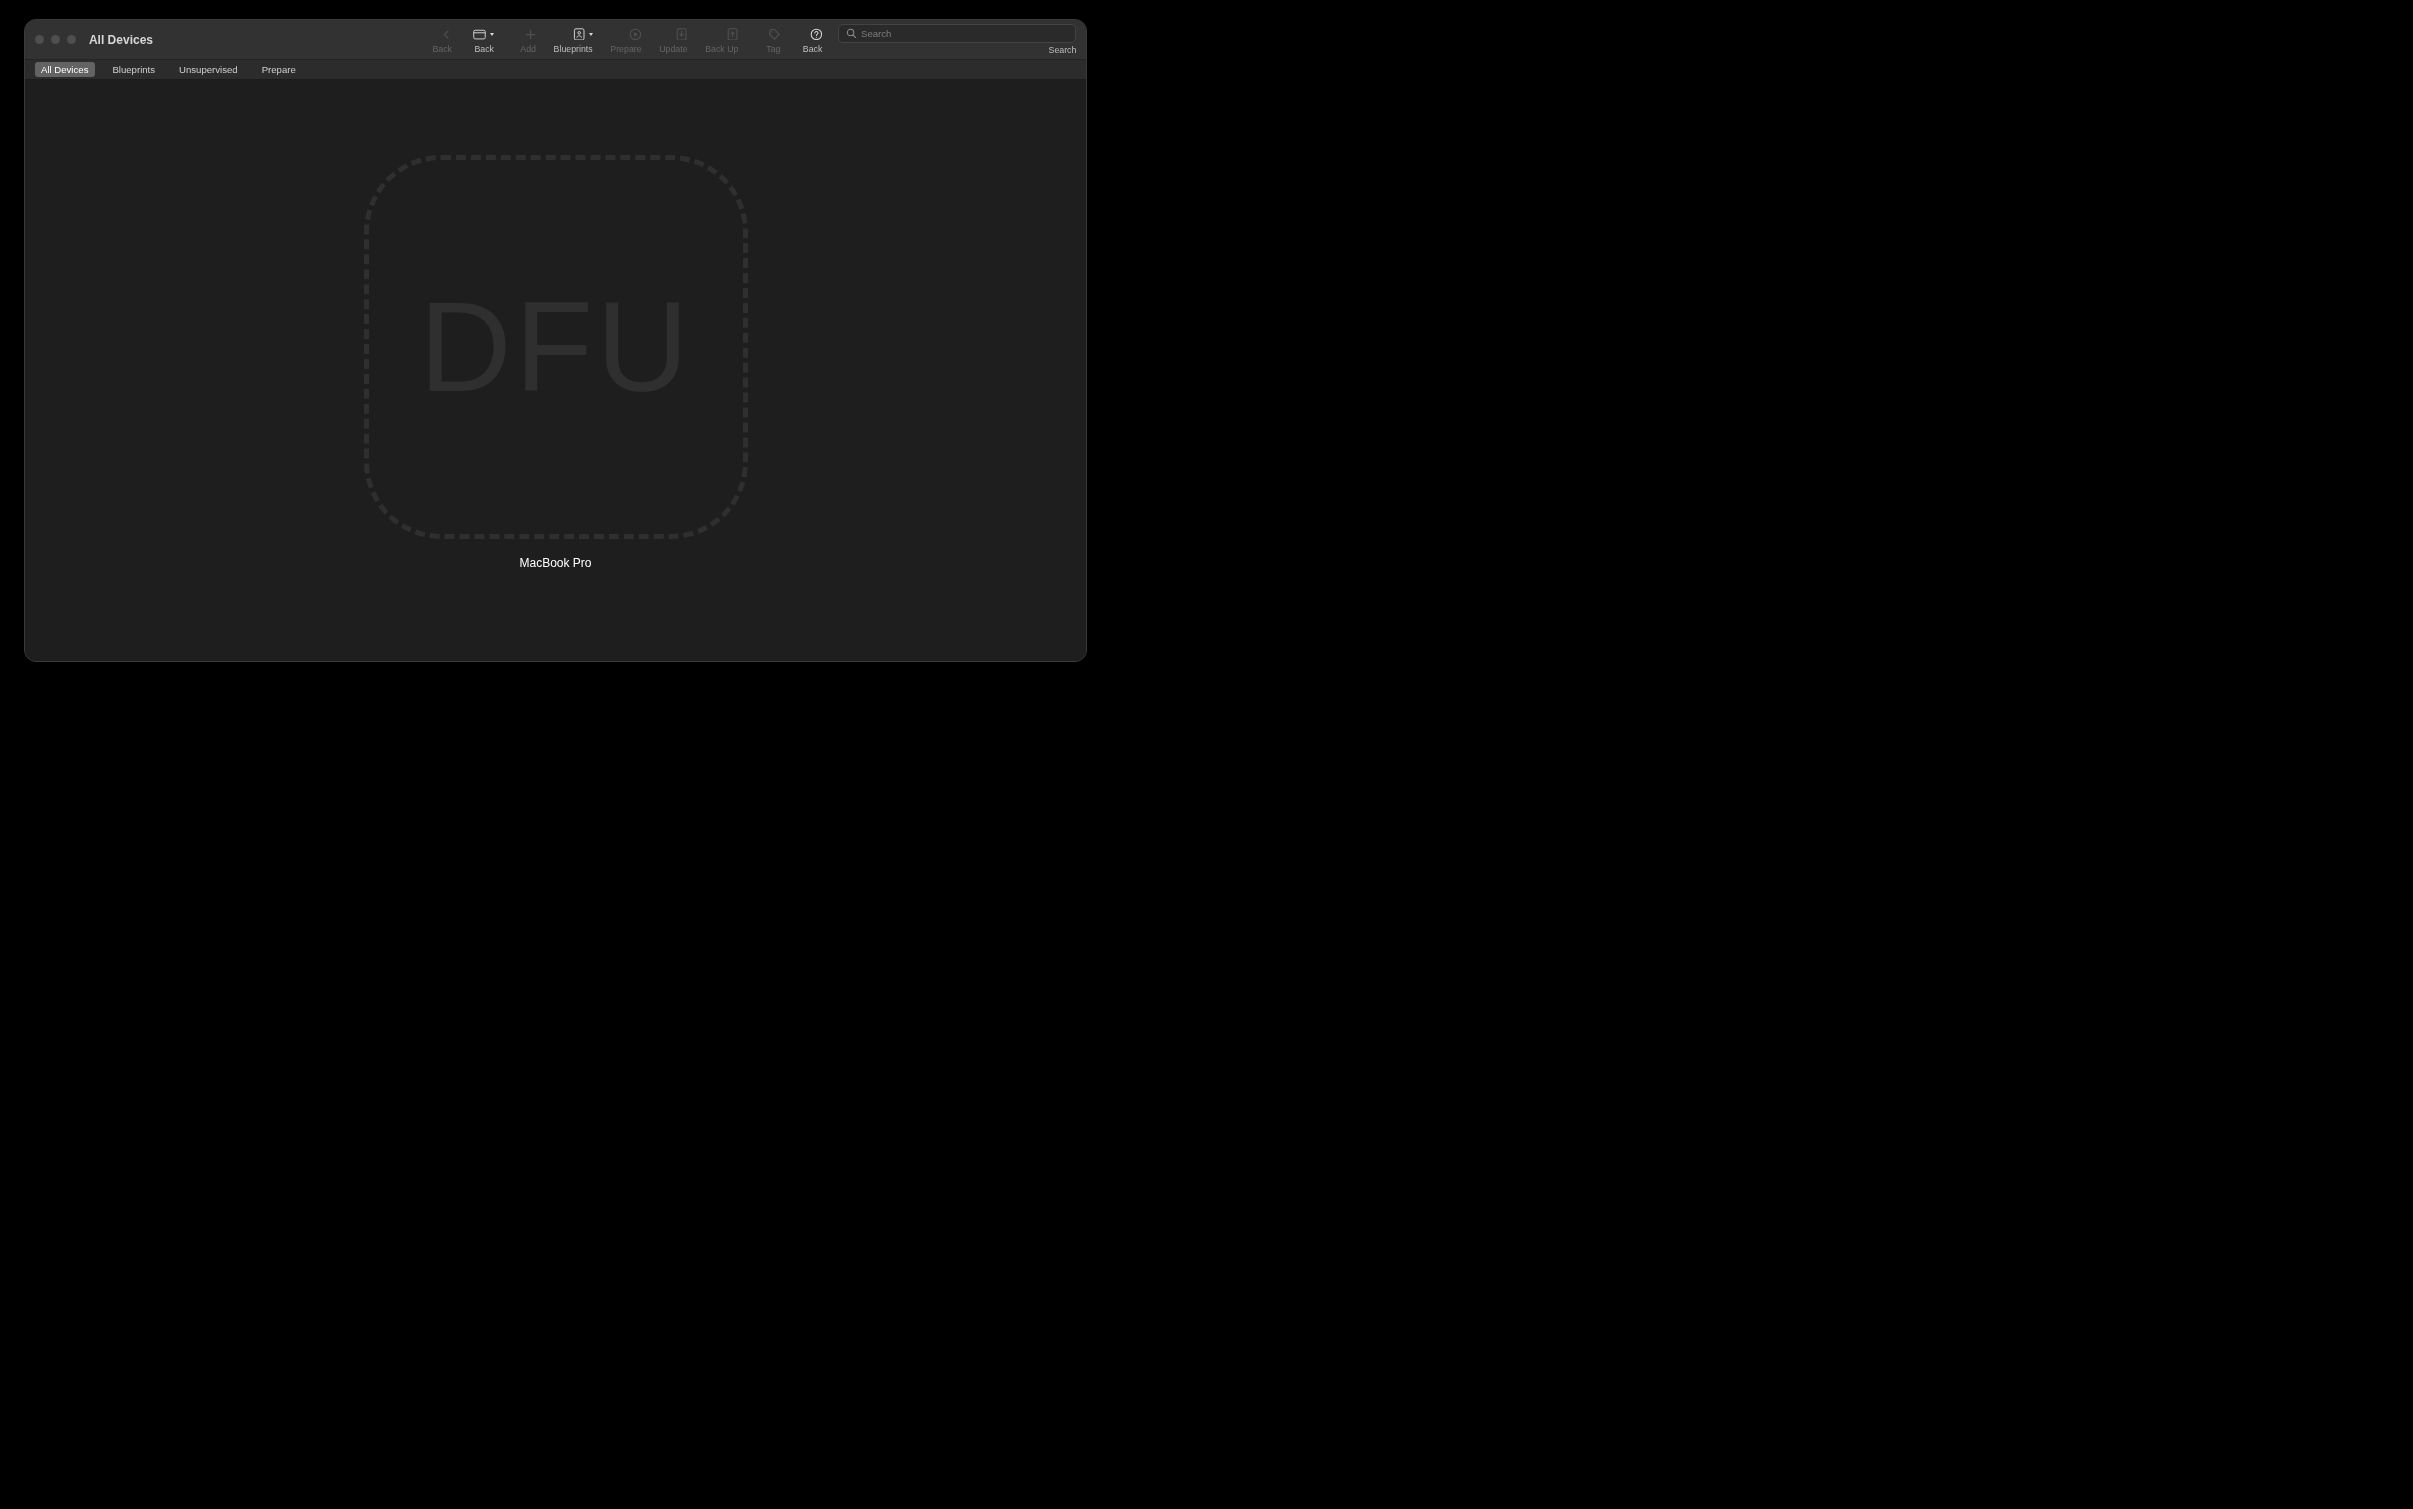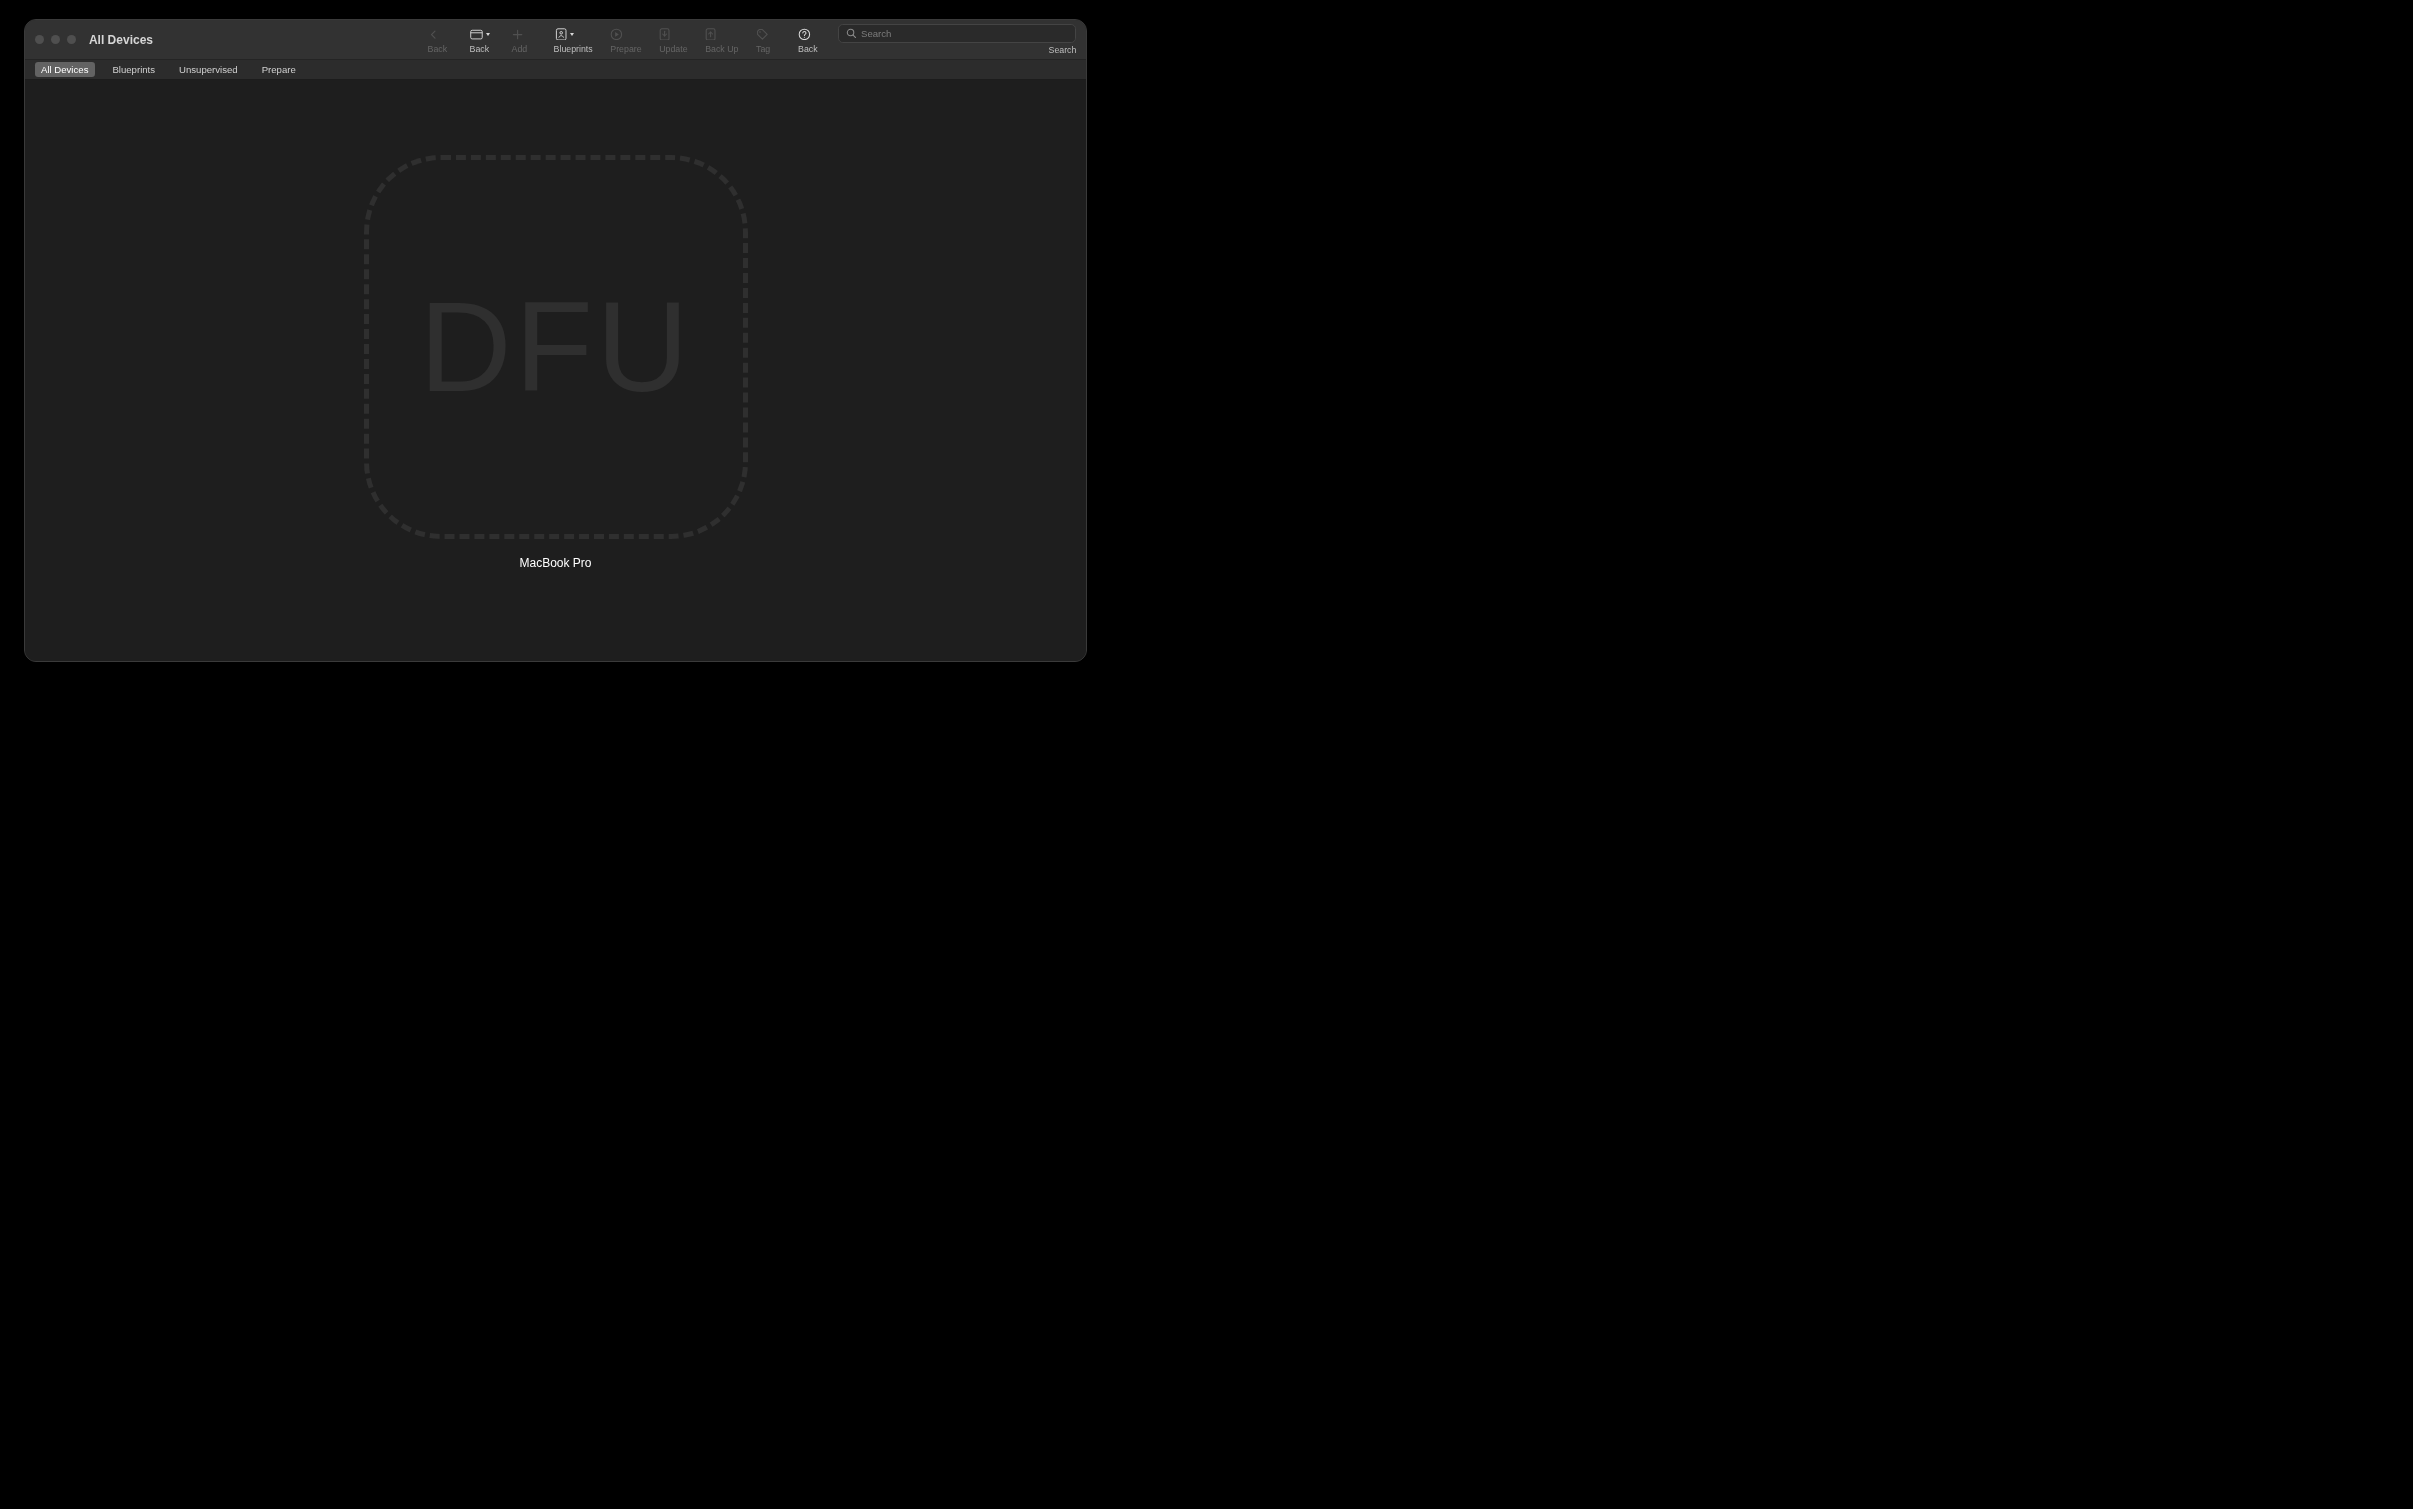--- a/index.html
+++ b/index.html
@@ -41,21 +41,21 @@
     width: 9.6px; height: 9.6px; border-radius: 50%;
     background: #4f4f4f;
   }
   .title {
     font-size: 12px; font-weight: 600; color: #d6d6d6;
     margin-right: auto;
   }
 
   .tool-group { display: flex; gap: 8px; align-items: flex-start; }
   .tool-item {
-    display: flex; flex-direction: column; align-items: flex-start;
+    display: flex; flex-direction: column; align-items: flex-end;
     min-width: 34px;
     padding: 1.6px 4.8px 0;
     color: #bfbfbf;
   }
   .tool-item.disabled { opacity: .35; }
   .tool-icon {
     height: 16px; display: flex; align-items: center; justify-content: center;
     color: #d8d8d8;
   }
   .tool-item.disabled .tool-icon { color: #8a8a8a; }

